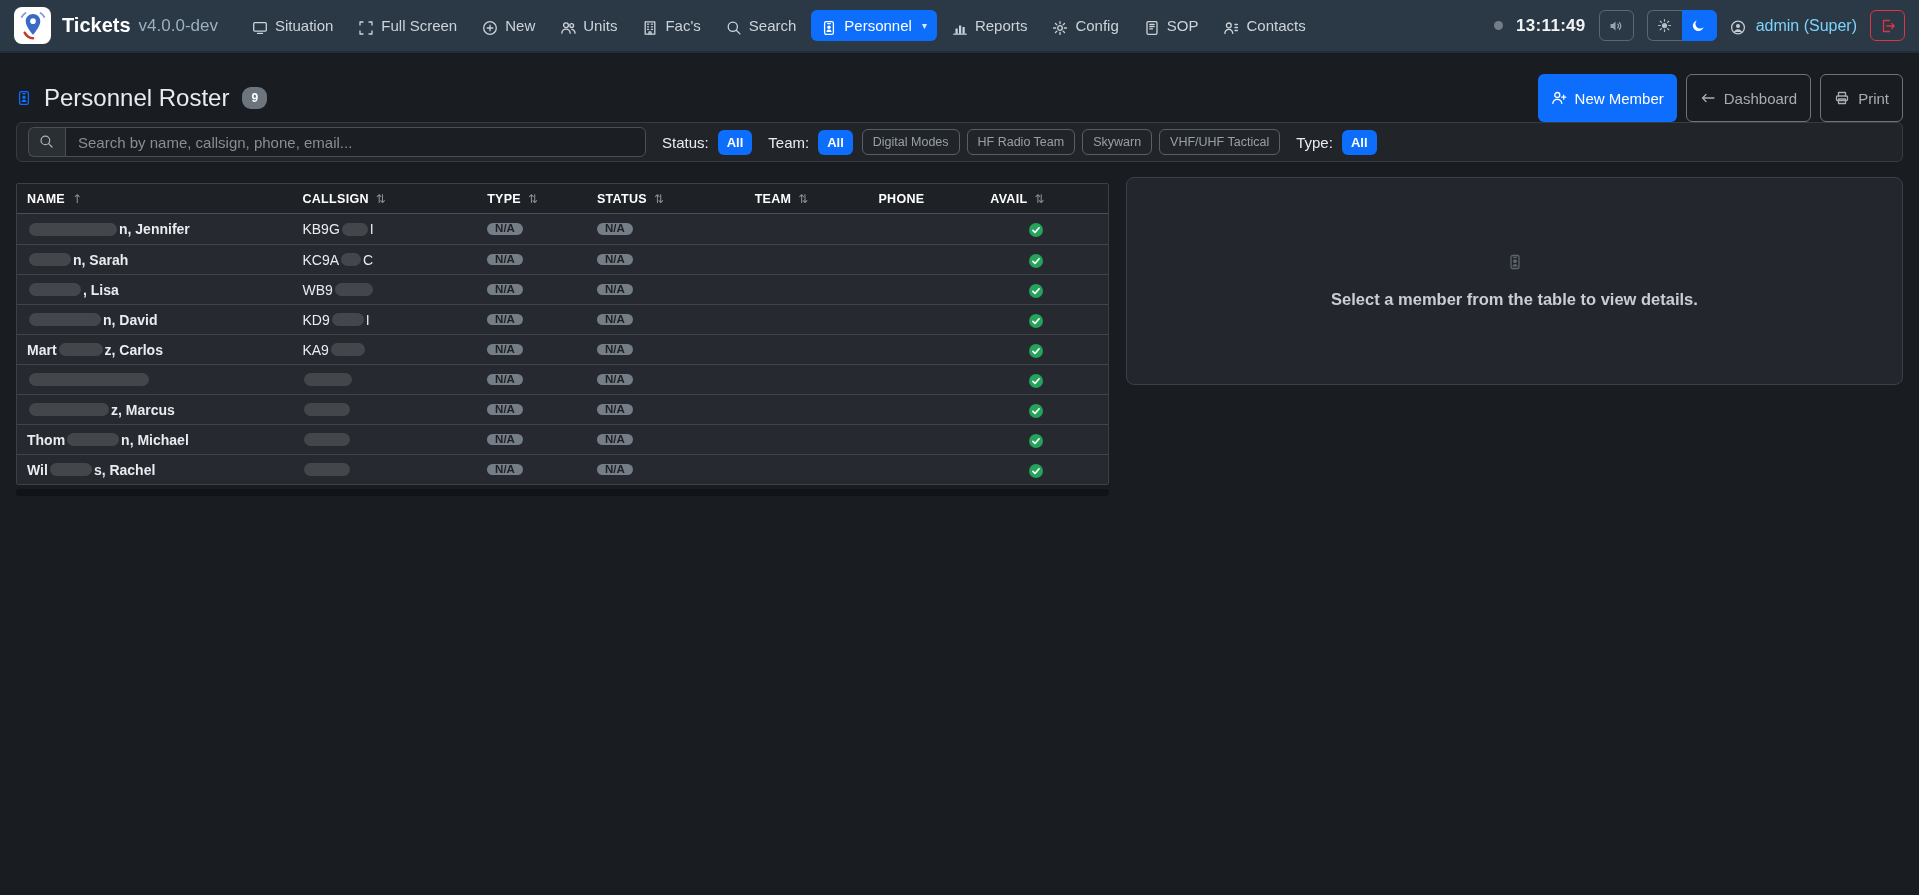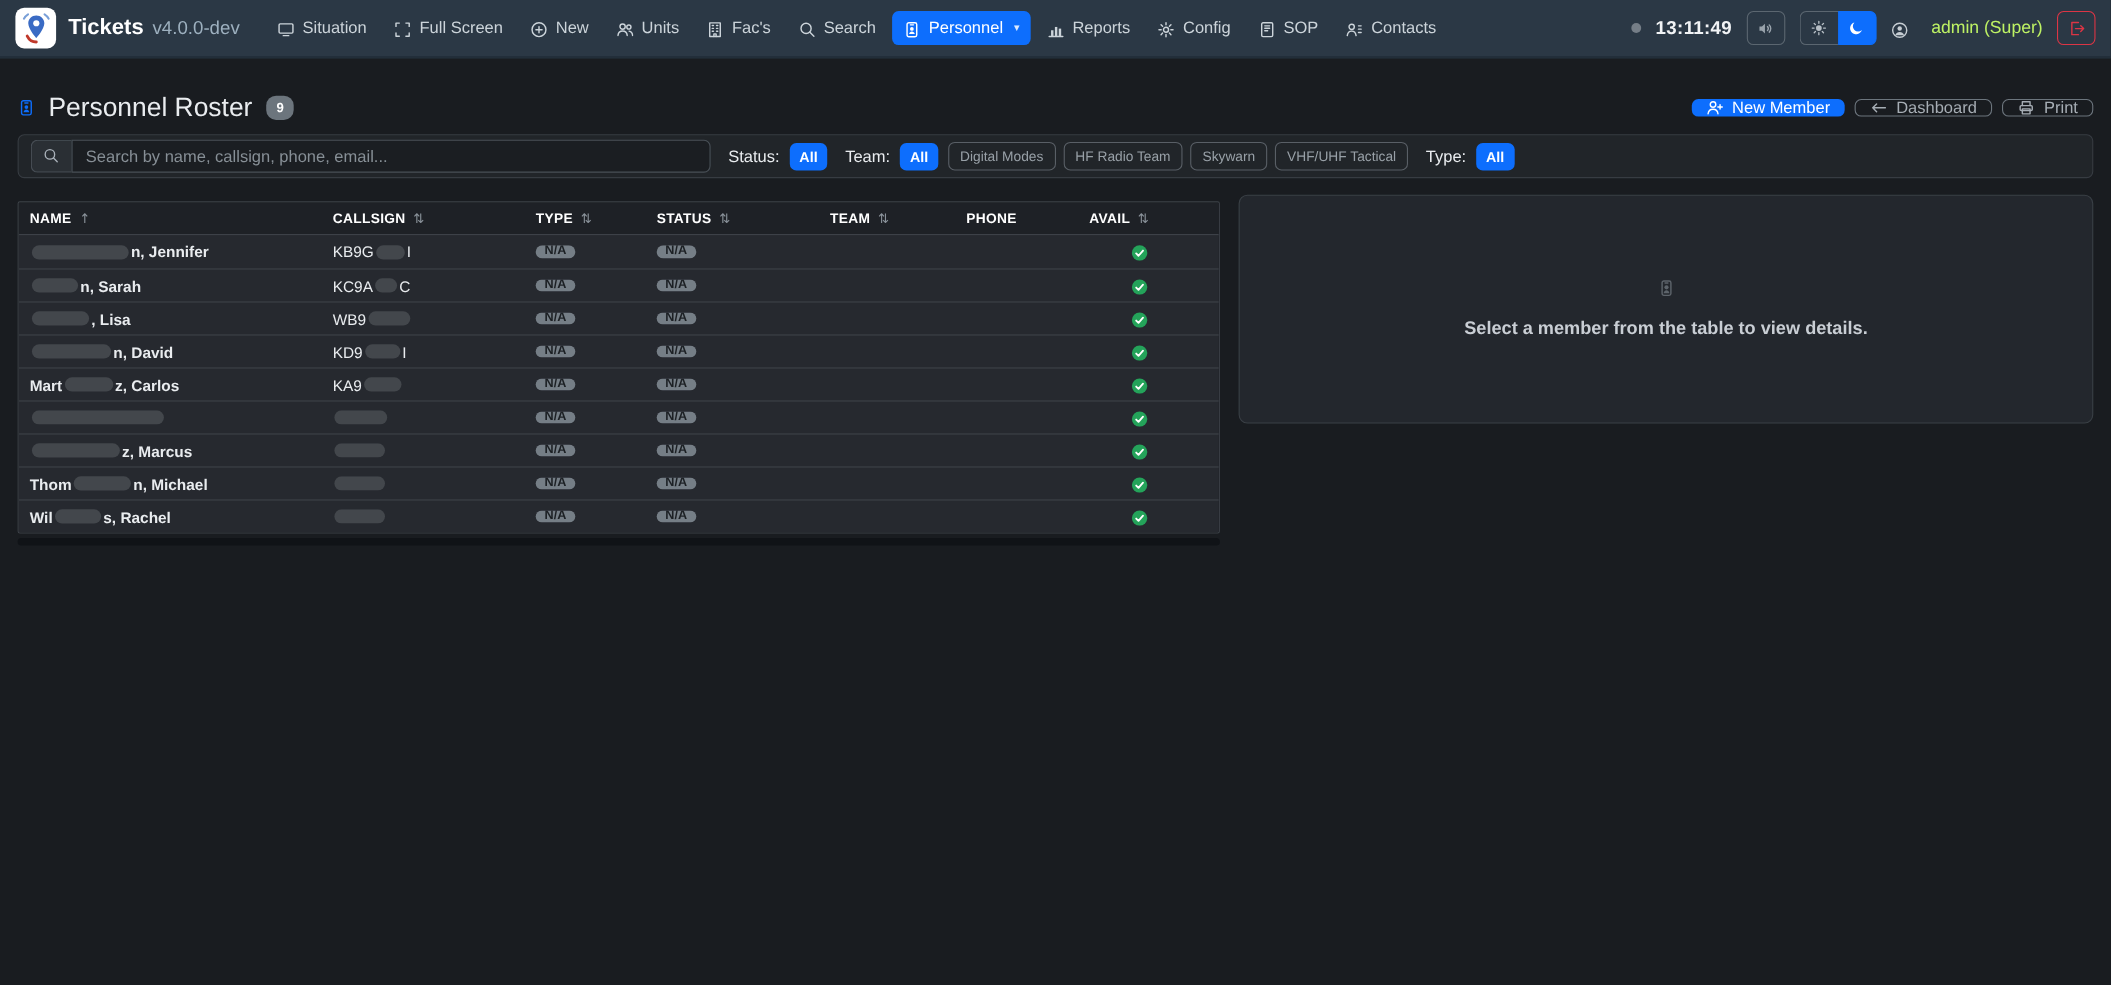--- a/index.html
+++ b/index.html
@@ -40,35 +40,35 @@
   }
   .icon-btn .ic { width:16px; height:16px; }
   .theme-group { display:flex; }
   .theme-btn {
     height:31px; width:35px; display:flex; align-items:center; justify-content:center;
     border:1px solid #5b6670; background:transparent; color:#b6bec5; cursor:pointer;
   }
   .theme-btn.sun  { border-radius:6px 0 0 6px; border-right:0; }
   .theme-btn.moon { border-radius:0 6px 6px 0; background:#0d6efd; border-color:#0d6efd; color:#fff; }
   .theme-btn .ic { width:15px; height:15px; }
-  .user-menu { display:flex; align-items:center; gap:21px; color:#bef264; font-size:16px; cursor:pointer; }
+  .user-menu { display:flex; align-items:center; gap:10px; color:#7dd3fc; font-size:16px; cursor:pointer; }
   .user-menu .ic { width:19px; height:19px; color:#c6cdd3; }
   .logout-btn { border-color:#dc3545; color:#dc3545; }
 
   
   .page-header { position:absolute; top:80px; left:16px; width:1887px; height:36px; display:flex; align-items:center; }
   .page-title-icon { width:26px; height:26px; color:#0d6efd; margin-right:12px; }
   .page-title { font-size:24px; font-weight:500; color:#e9ecef; }
   .count-badge {
     margin-left:13px; background:#6c757d; color:#fff; font-size:12px; font-weight:700;
     padding:4px 9px; border-radius:9px;
   }
   .toolbar { margin-left:auto; display:flex; gap:9px; }
   .btn {
-    height:16px; display:flex; align-items:center; gap:8px; padding:0 13px;
+    height:48px; display:flex; align-items:center; gap:8px; padding:0 13px;
     border-radius:6px; font-size:15px; cursor:pointer; background:transparent; border:none; white-space:nowrap;
   }
   .btn .ic { width:16px; height:16px; }
   .btn-primary { background:#0d6efd; color:#fff; }
   .btn-outline { border:1px solid #6c757d; color:#a6adb4; }
 
   
   .filterbar {
     position:absolute; top:122px; left:16px; width:1887px; height:40px;
     background:#212529; border:1px solid #373c42; border-radius:6px;

